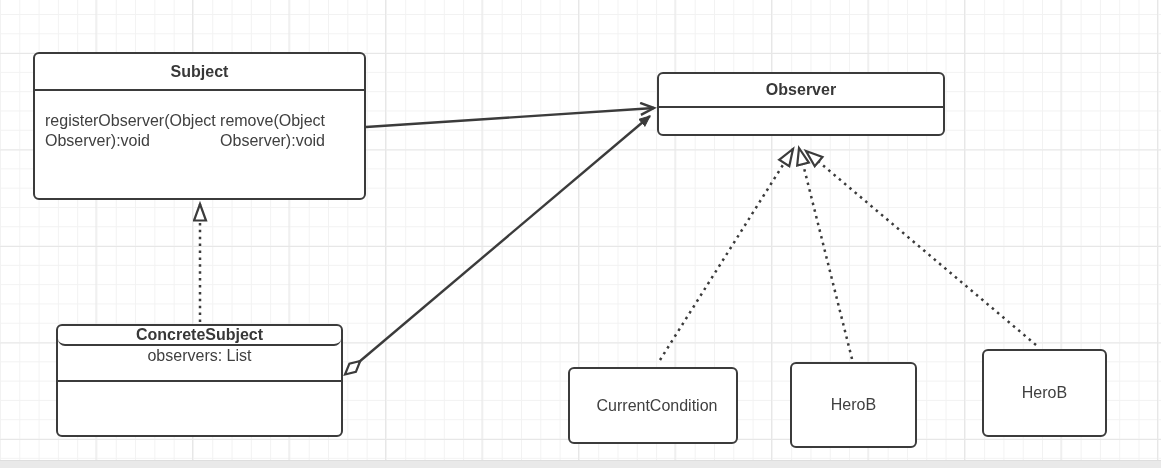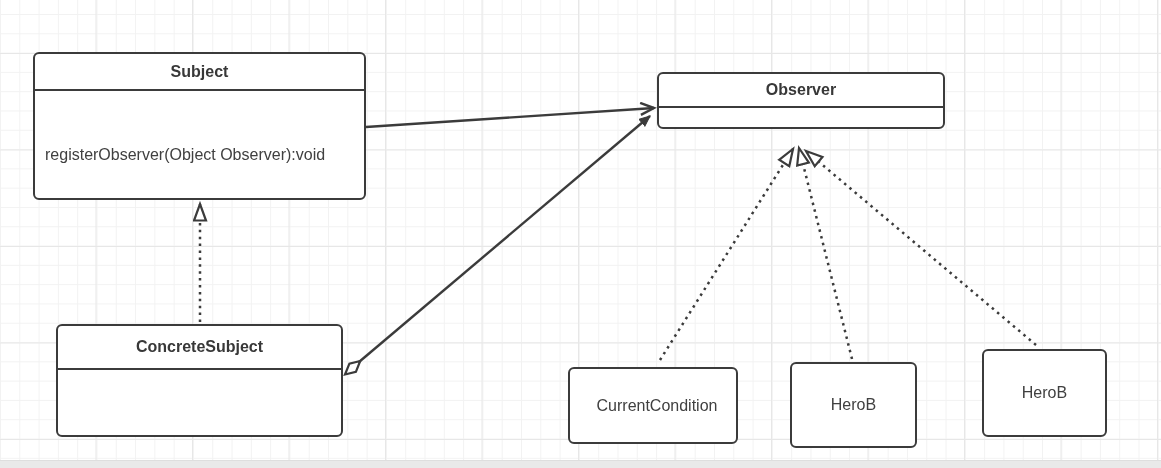--- a/index.html
+++ b/index.html
@@ -42,64 +42,68 @@
   .uml-title{
     font-weight:bold;
     font-size:16px;
     text-align:center;
     display:flex;align-items:center;justify-content:center;
     border-bottom:2.5px solid var(--stroke);
     color:#383838;
   }
   .uml-section{
     font-size:16px;
-    display:flex;flex-direction:column;justify-content:center;
+    display:flex;flex-direction:row;justify-content:center;
     padding:0 10px;
     line-height:20px;
   }
   .uml-section.grow{flex:1;}
   .simple-label{
     font-size:16px;
     display:flex;align-items:center;justify-content:center;
     flex:1;
   }
   
   #box-subject{left:33px;top:52px;width:333px;height:148px;gap:20px;}
   #box-subject .uml-title{height:37px;}
-  #box-observer{left:657px;top:72px;width:288px;height:57px;}
+  #box-observer{left:657px;top:72px;width:288px;height:64px;}
   #box-observer .uml-title{height:34px;}
   #box-concrete-subject{left:56px;top:324px;width:287px;height:113px;}
-  #box-concrete-subject .uml-title{height:44px;}
+  #box-concrete-subject .uml-title{height:20px;border-radius:7px;}
   #box-concrete-subject .sec-1{height:36px;border-bottom:2.5px solid var(--stroke);}
   #box-current-condition{left:568px;top:367px;width:170px;height:77px;padding-left:8px;}
   #box-herob-1{left:790px;top:362px;width:127px;height:86px;}
   #box-herob-2{left:982px;top:349px;width:125px;height:88px;}
   .bottom-strip{
     position:absolute;left:0;bottom:0;width:1161px;height:8px;
     background:#e9e9e9;border-top:1px solid #dedede;z-index:4;
   }
 </style>
 </head>
 <body>
 
 <div class="canvas">
 
   <div class="uml-box" id="box-subject">
     <div class="uml-title">Subject</div>
     <div class="uml-section grow">
       <div>registerObserver(Object Observer):void</div>
+      <div>remove(Object Observer):void</div>
     </div>
   </div>
 
   <div class="uml-box" id="box-observer">
     <div class="uml-title">Observer</div>
   </div>
 
   <div class="uml-box" id="box-concrete-subject">
     <div class="uml-title">ConcreteSubject</div>
+    <div class="uml-section sec-1">
+      <div>observers: List</div>
+    </div>
     <div class="uml-section grow"></div>
   </div>
 
   <div class="uml-box" id="box-current-condition">
     <div class="simple-label">CurrentCondition</div>
   </div>
 
   <div class="uml-box" id="box-herob-1">
     <div class="simple-label">HeroB</div>
   </div>

